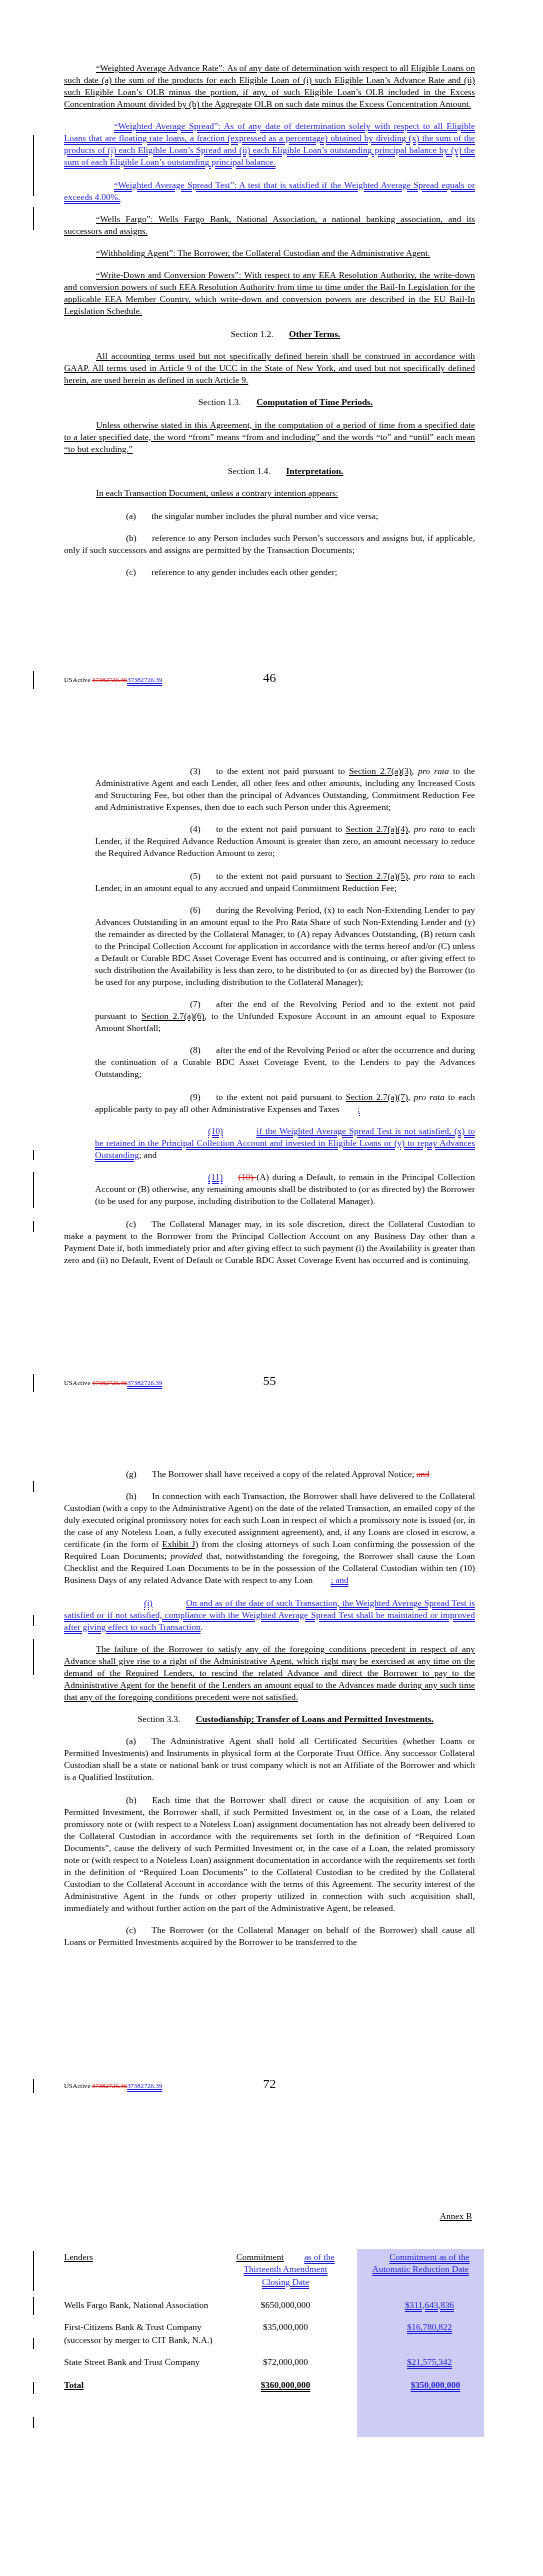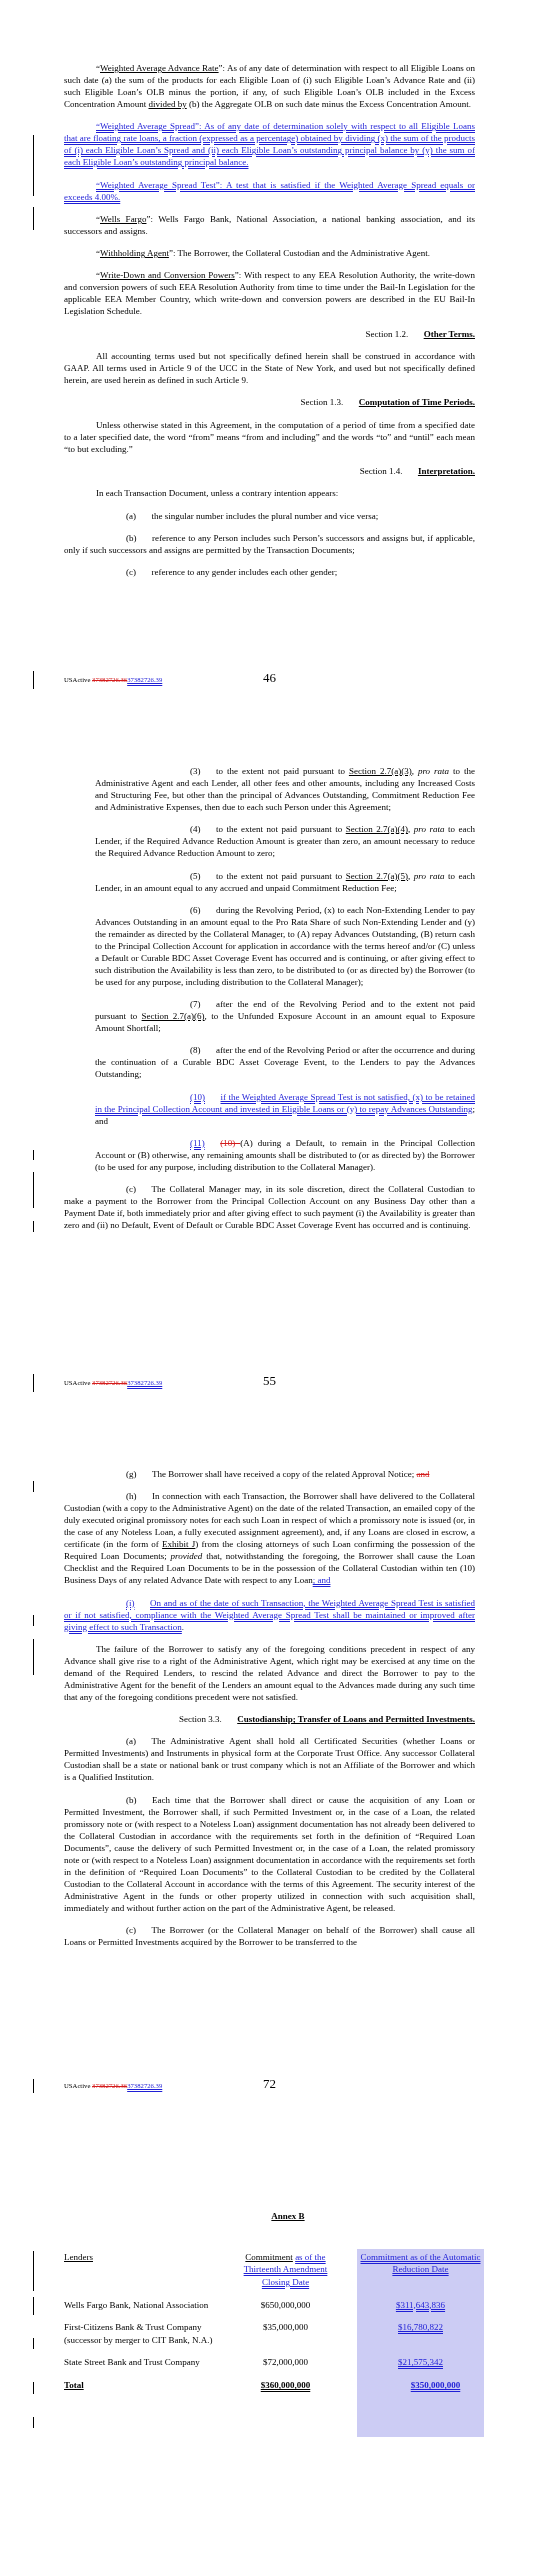--- a/index.html
+++ b/index.html
@@ -6,45 +6,45 @@
   .doc {
     position:relative; width:544px; height:2813px; background:#ffffff;
     font-family:"Liberation Serif","DejaVu Serif",serif; color:#000;
   }
   .page { position:absolute; left:0; width:544px; height:703px; overflow:hidden; }
   .page-content {
     position:absolute; left:64px; top:62px; width:411px;
     font-size:9px; line-height:12px; text-align:justify;
   }
   .blk { margin:0 0 10.3px 0; }
-  .p-body  { text-indent:32px; }
-  .p-head  { text-indent:32px; text-align:right; }
+  .p-body  { text-indent:32px;text-decoration:underline; }
+  .p-head  { text-indent:32px; text-align:center; }
   .p-item1 { text-indent:62px; }
   .p-item2 { padding-left:31px; text-indent:95px; }
 
   .r-u   { text-decoration:underline; }
   .r-i   { font-style:italic; }
   .r-bu  { font-weight:bold; text-decoration:underline; }
-  .r-ins { color:#1f1fd6; text-decoration:underline; text-decoration-style:double; }
+  .r-ins { color:#1f1fd6; text-decoration:underline; text-decoration-style:double;margin-left:18px; }
   .r-insb{ color:#1f1fd6; font-weight:bold; text-decoration:underline; text-decoration-style:double;margin-left:30px; }
   .r-del { color:#d41c1c; text-decoration:line-through; }
   .r-bdu { font-weight:bold; text-decoration:underline; text-decoration-style:double; }
   .r-sp  { display:inline-block; width:15.5px; }
 
   .cbar { position:absolute; left:33px; width:1px; background:#000; }
 
   .footer { position:absolute; left:64px; width:411px; font-size:6.7px; line-height:8.2px; text-align:left; }
   .pg1 .footer, .pg2 .footer, .pg3 .footer { top:676px; }
   .f-old { color:#d41c1c; text-decoration:line-through; }
   .f-new { color:#1f1fd6; text-decoration:underline; text-decoration-style:double; }
   .f-page { position:absolute; left:0; width:100%; text-align:center; top:-2.1px; font-size:13px; }
 
   .annex-label {
-    position:absolute; top:101px; left:80px; width:416px; text-align:center;
-    font-size:9px; font-weight:bold; text-decoration:underline;
+    position:absolute; top:101px; left:56px; width:416px; text-align:right;
+    font-size:9px; font-weight:normal; text-decoration:underline;
   }
   .annex-table { position:absolute; top:141px; left:64px; width:420px; font-size:9px; line-height:12.4px; }
   .hl-block { position:absolute; left:293px; top:-2.1px; width:127px; height:188px; background:#ccccf4; }
   .t-row { position:relative; display:flex; margin-bottom:10.3px; }
   .t-row:last-child { margin-bottom:0; }
   .c1 { width:165px; text-align:left; }
   .c2 { width:113px; text-align:center; }
   .c3 { width:127px; margin-left:15px; text-align:center; }
 </style>
 </head>
@@ -80,20 +80,21 @@
     </div>
 
   <div class="page pg2" style="top:703px">
     <div class="page-content">
         <div class="blk p-item2"><span>(3)</span><span class="r-sp"></span><span>to the extent not paid pursuant to </span><span class="r-u">Section 2.7(a)(3)</span><span>, </span><span class="r-i">pro rata</span><span> to the Administrative Agent and each Lender, all other fees and other amounts, including any Increased Costs and Structuring Fee, but other than the principal of Advances Outstanding, Commitment Reduction Fee and Administrative Expenses, then due to each such Person under this Agreement;</span></div>
         <div class="blk p-item2"><span>(4)</span><span class="r-sp"></span><span>to the extent not paid pursuant to </span><span class="r-u">Section 2.7(a)(4)</span><span>, </span><span class="r-i">pro rata</span><span> to each Lender, if the Required Advance Reduction Amount is greater than zero, an amount necessary to reduce the Required Advance Reduction Amount to zero;</span></div>
         <div class="blk p-item2"><span>(5)</span><span class="r-sp"></span><span>to the extent not paid pursuant to </span><span class="r-u">Section 2.7(a)(5)</span><span>, </span><span class="r-i">pro rata</span><span> to each Lender, in an amount equal to any accrued and unpaid Commitment Reduction Fee;</span></div>
         <div class="blk p-item2"><span>(6)</span><span class="r-sp"></span><span>during the Revolving Period, (x) to each Non-Extending Lender to pay Advances Outstanding in an amount equal to the Pro Rata Share of such Non-Extending Lender and (y) the remainder as directed by the Collateral Manager, to (A) repay Advances Outstanding, (B) return cash to the Principal Collection Account for application in accordance with the terms hereof and/or (C) unless a Default or Curable BDC Asset Coverage Event has occurred and is continuing, or after giving effect to such distribution the Availability is less than zero, to be distributed to (or as directed by) the Borrower (to be used for any purpose, including distribution to the Collateral Manager);</span></div>
         <div class="blk p-item2"><span>(7)</span><span class="r-sp"></span><span>after the end of the Revolving Period and to the extent not paid pursuant to </span><span class="r-u">Section 2.7(a)(6)</span><span>, to the Unfunded Exposure Account in an amount equal to Exposure Amount Shortfall;</span></div>
         <div class="blk p-item2"><span>(8)</span><span class="r-sp"></span><span>after the end of the Revolving Period or after the occurrence and during the continuation of a Curable BDC Asset Coverage Event, to the Lenders to pay the Advances Outstanding;</span></div>
+        <div class="blk p-item2"><span>(9)</span><span class="r-sp"></span><span>to the extent not paid pursuant to </span><span class="r-u">Section 2.7(a)(7)</span><span>, </span><span class="r-i">pro rata</span><span> to each applicable party to pay all other Administrative Expenses and Taxes</span><span class="r-ins">;</span></div>
         <div class="blk p-item2"><span class="r-ins">(10)</span><span class="r-sp"></span><span class="r-ins">if the Weighted Average Spread Test is not satisfied, (x) to be retained in the Principal Collection Account and invested in Eligible Loans or (y) to repay Advances Outstanding</span><span>; and</span></div>
         <div class="blk p-item2"><span class="r-ins">(11)</span><span class="r-sp"></span><span class="r-del">(10) </span><span>(A) during a Default, to remain in the Principal Collection Account or (B) otherwise, any remaining amounts shall be distributed to (or as directed by) the Borrower (to be used for any purpose, including distribution to the Collateral Manager).</span></div>
         <div class="blk p-item1"><span>(c)</span><span class="r-sp"></span><span>The Collateral Manager may, in its sole discretion, direct the Collateral Custodian to make a payment to the Borrower from the Principal Collection Account on any Business Day other than a Payment Date if, both immediately prior and after giving effect to such payment (i) the Availability is greater than zero and (ii) no Default, Event of Default or Curable BDC Asset Coverage Event has occurred and is continuing.</span></div>
       </div>
     <div class="footer">
       <span class="f-tag">USActive </span><span class="f-old">37382726.36</span><span class="f-new">37382726.39</span>
       <span class="f-page">55</span>
     </div>
   <div class="cbar" style="top: 447px; height: 10.3px;"></div>
       <div class="cbar" style="top: 469px; height: 36px;"></div>

